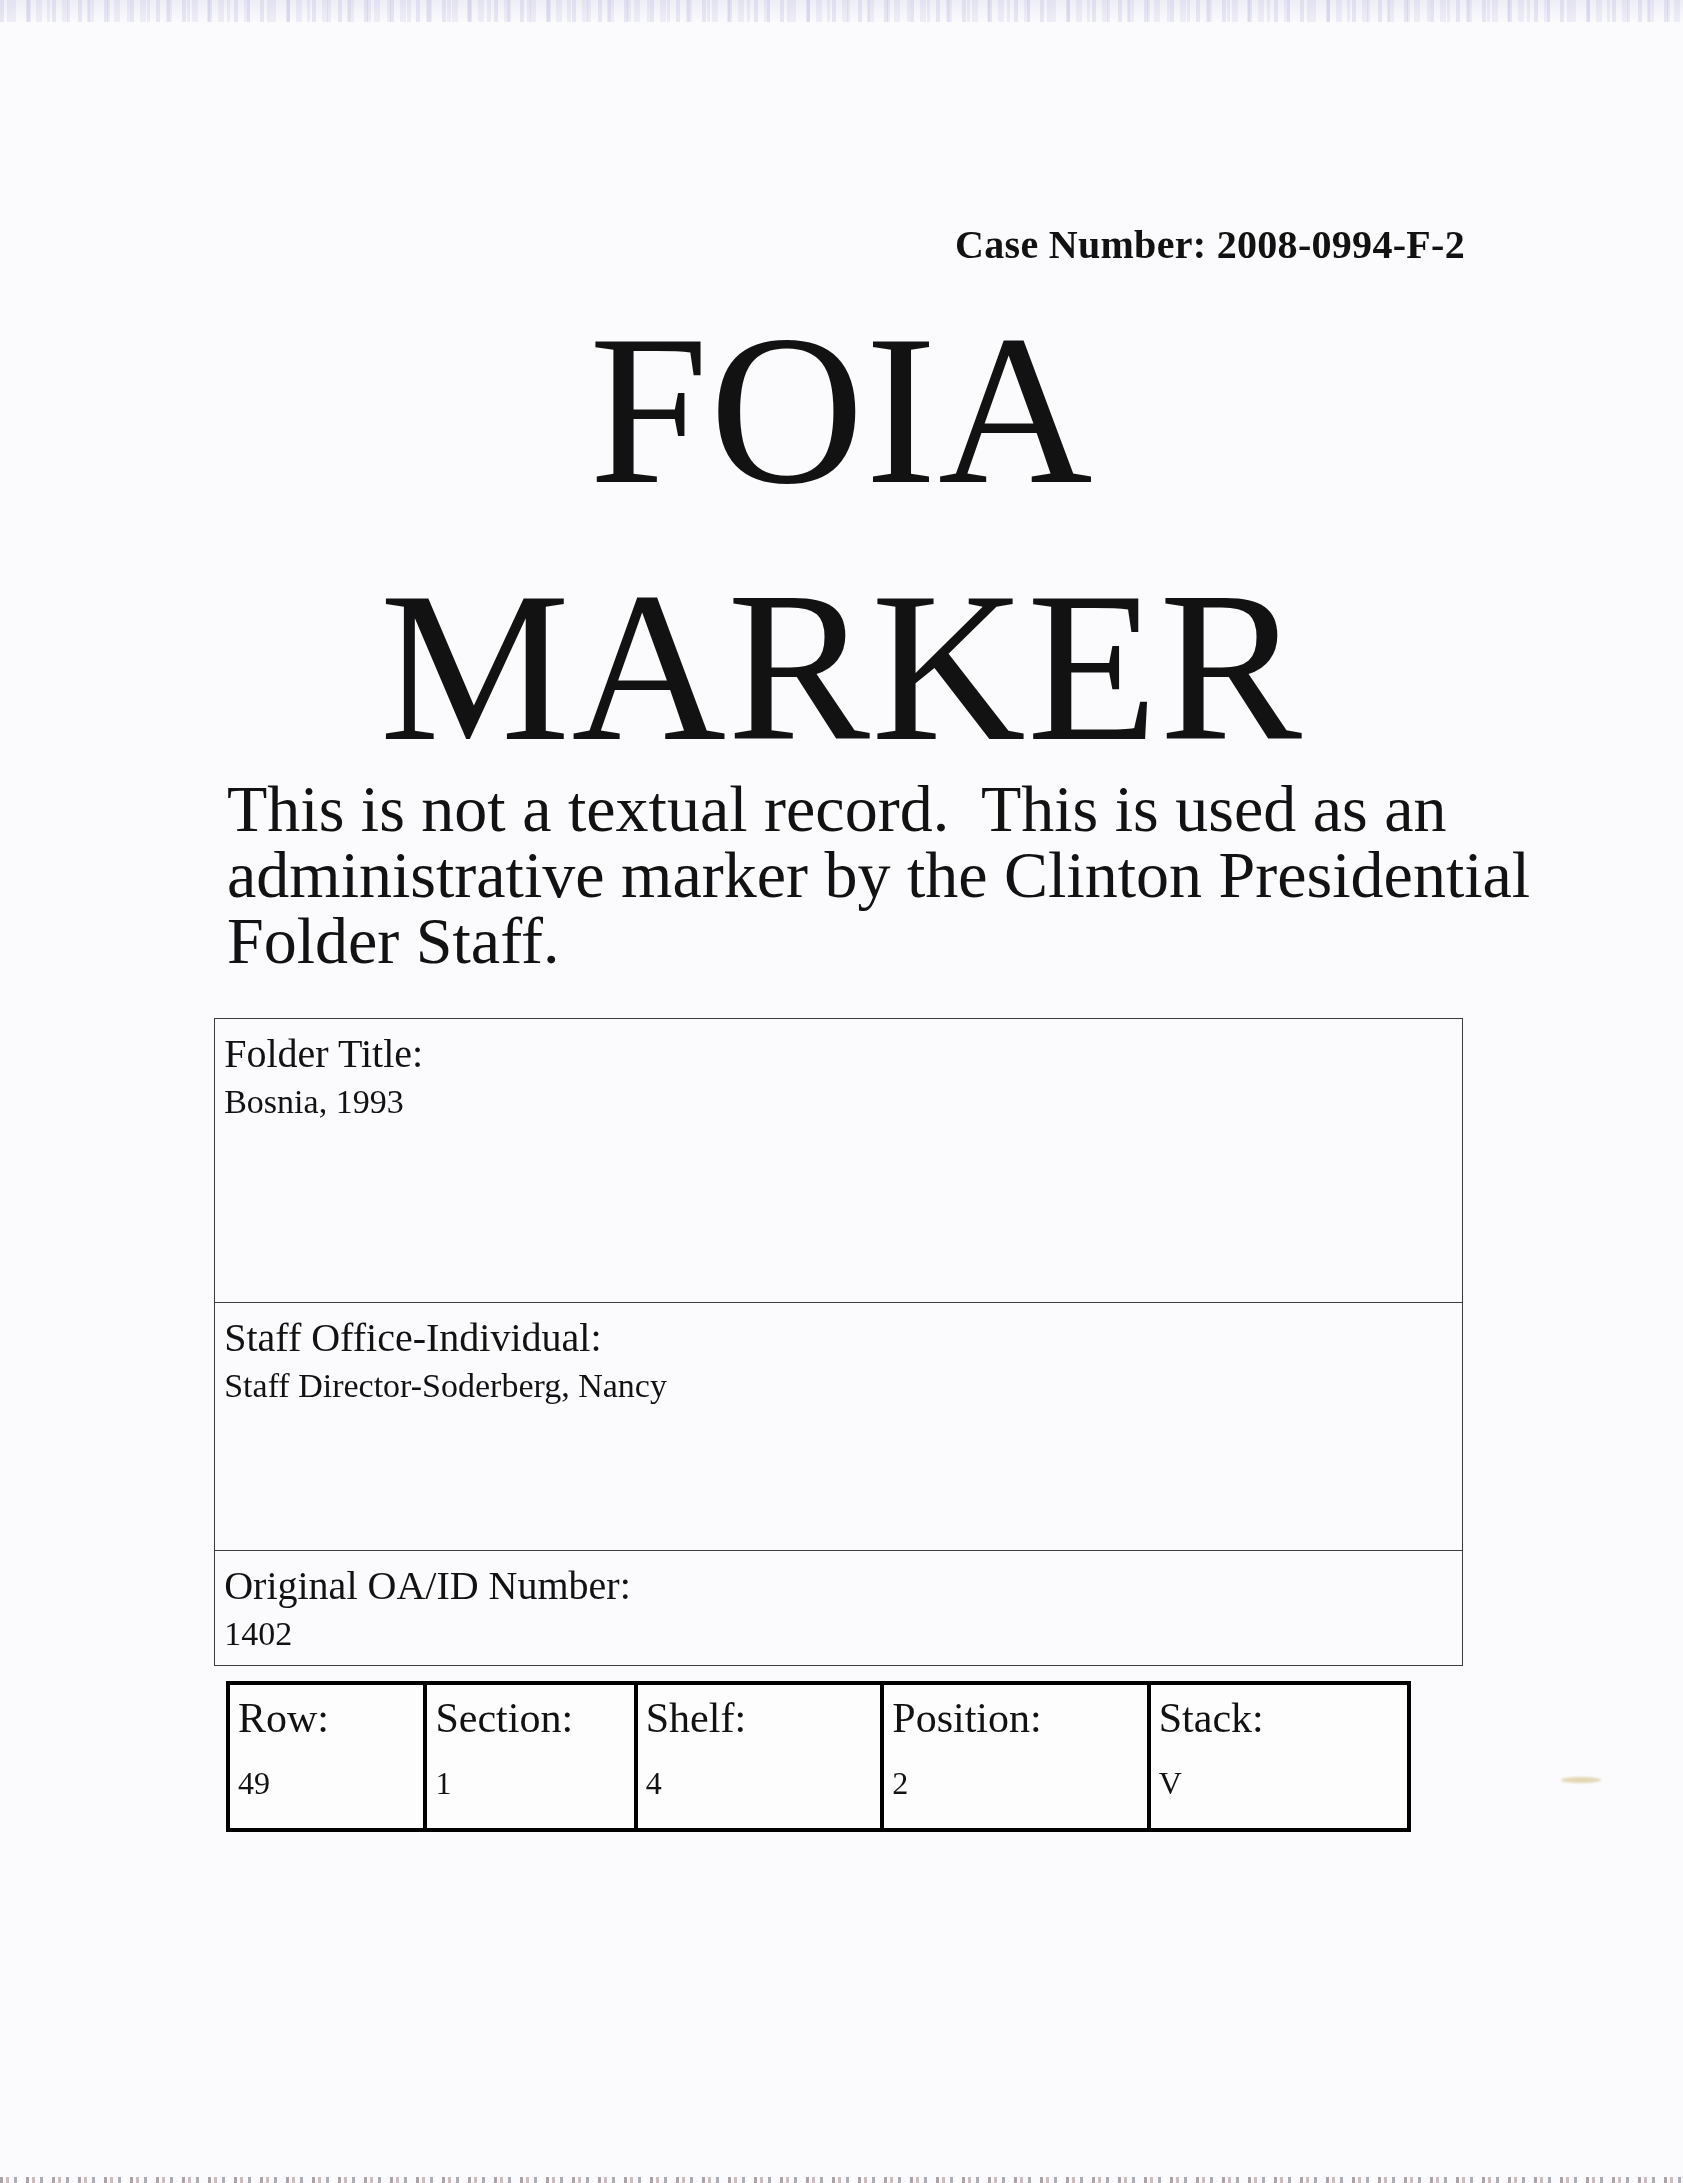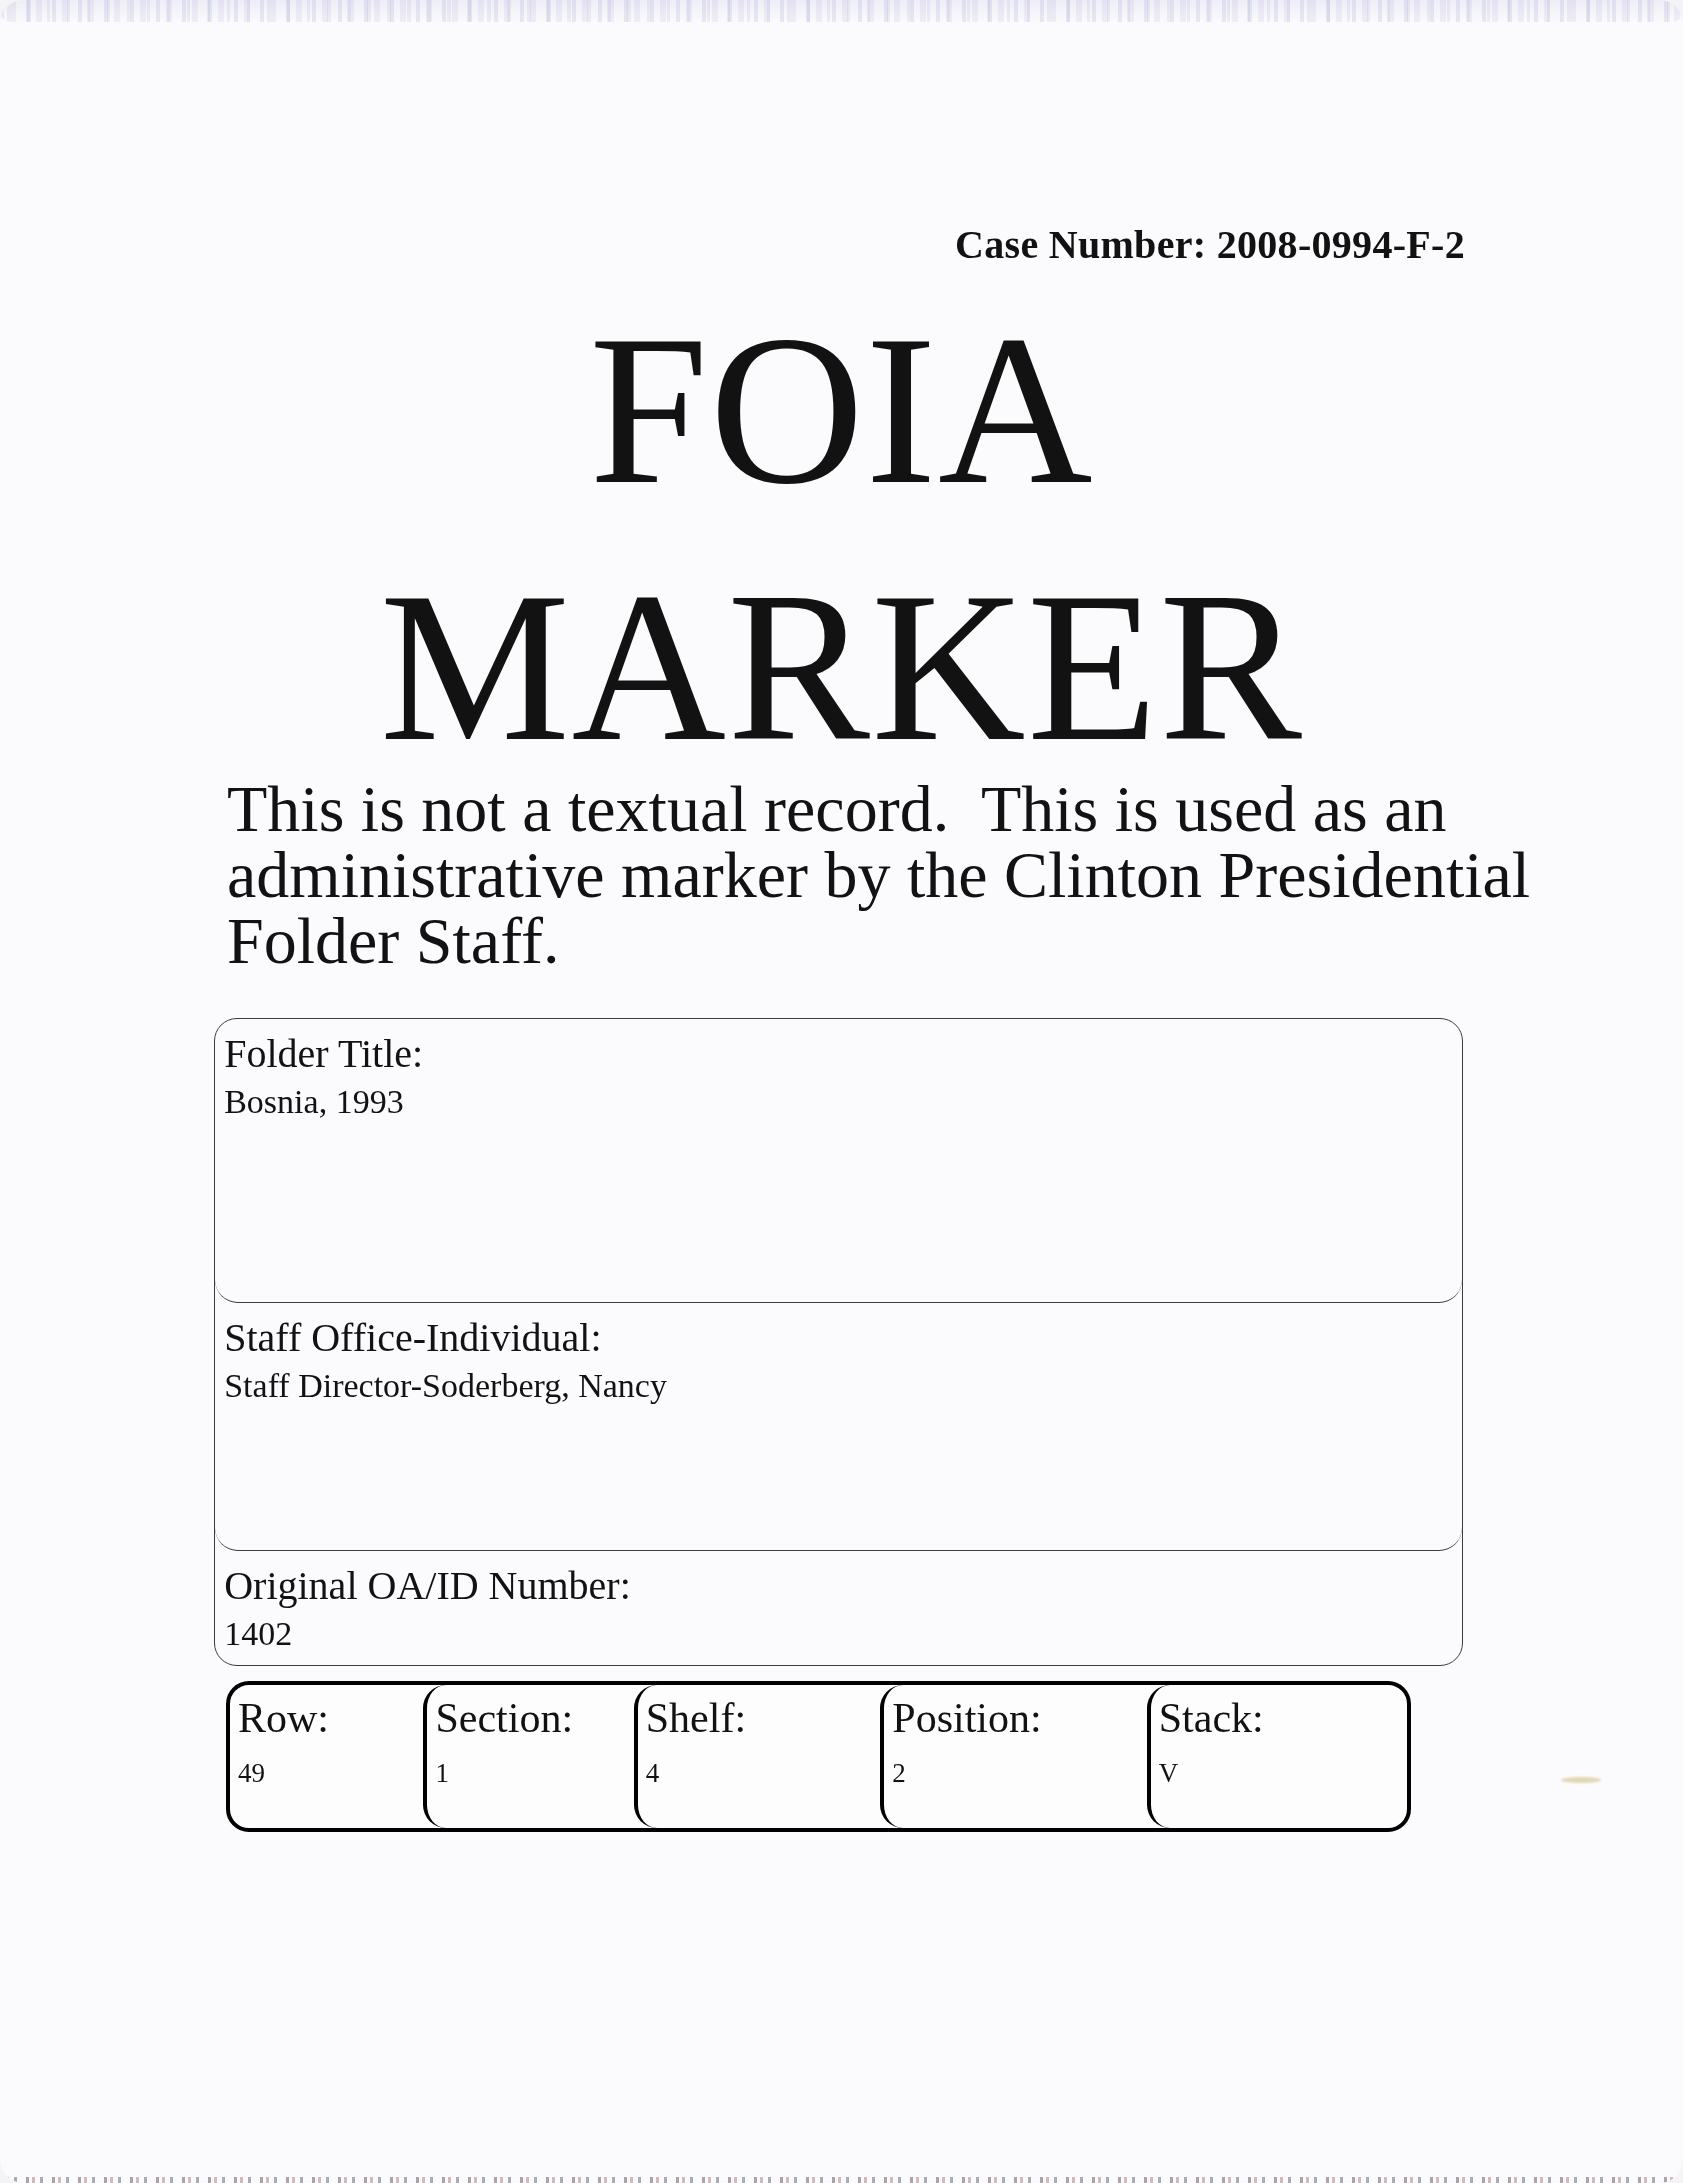--- a/index.html
+++ b/index.html
@@ -1,15 +1,15 @@
 <!DOCTYPE html>
 <html style="font-size:10.5px"><head>
 <meta charset="utf-8">
 <style>
-  * { margin: 0; padding: 0; box-sizing: border-box; border-radius: 23px; }
+  * { margin: 0; padding: 0; box-sizing: border-box; }
   html, body { background: #f4f4f6; }
   body {
     width: 1683px; height: 2183px;
     font-family: "Liberation Serif", "DejaVu Serif", serif;
     color: #121212;
     position: relative;
   }
   .page {
     position: absolute; inset: 0;
     background: #fbfbfd;
@@ -64,21 +64,21 @@
   .location-table {
     position: absolute; left: 226px; top: 1681px; width: 1185px; height: 151px;
     border: 4.6px solid #000;
     display: grid;
     grid-template-columns: 310fr 337fr 395fr 427fr 417fr;
     background: #fdfdfe;
   }
   .loc-cell { padding: 8px 5.3px 0 8px; }
   .loc-cell + .loc-cell { border-left: 4px solid #000; }
   .loc-label { font-size: 42px; line-height: 50px; }
-  .loc-value { font-size: 27px; line-height: 36px; margin-top: 12px; }
+  .loc-value { font-size: 32px; line-height: 36px; margin-top: 22px; }
   
   .smudge {
     position: absolute; left: 1561px; top: 1777px; width: 40px; height: 6px;
     background: rgba(196,170,90,.45); border-radius: 50%; filter: blur(1.3px);
   }
 </style>
 </head>
 <body>
 
 <div class="page">

